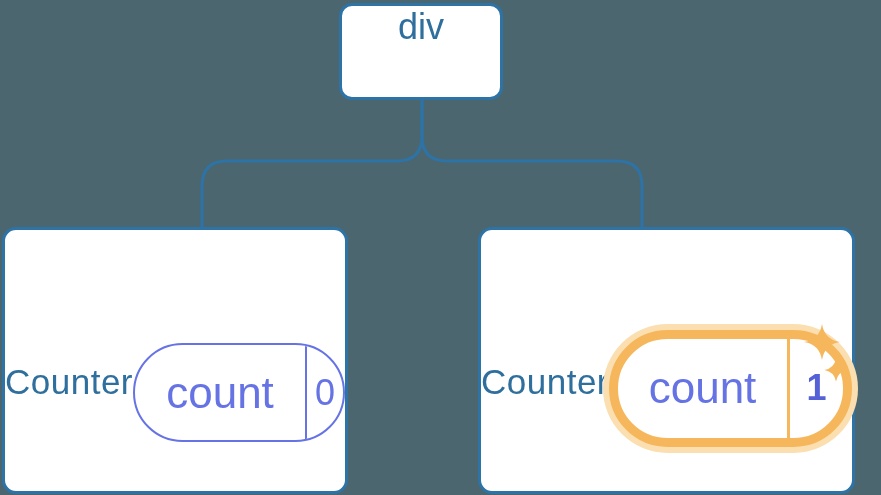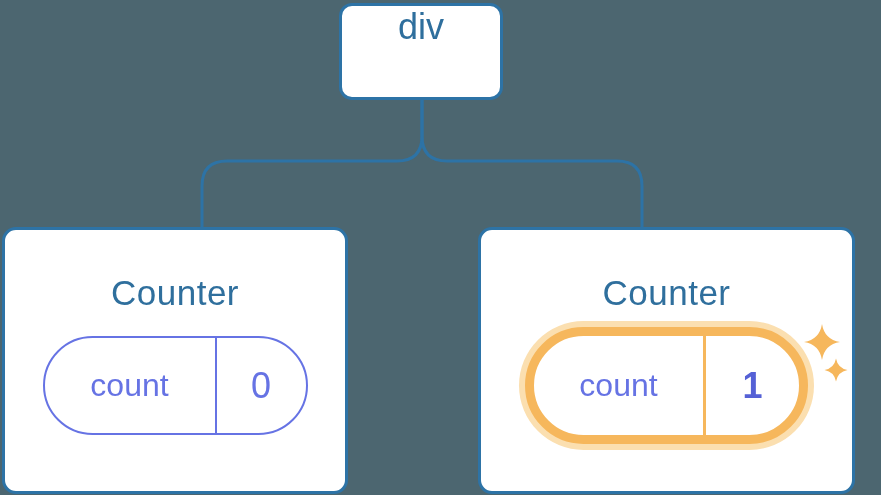--- a/index.html
+++ b/index.html
@@ -48,21 +48,21 @@
     pointer-events: none;
   }
   .card {
     position: absolute;
     top: 227px;
     height: 267px;
     background: var(--card-bg);
     border: 3px solid var(--node-border);
     border-radius: 14px;
     display: flex;
-    flex-direction: column;
+    flex-direction: row;
     align-items: center;
     padding-top: 42px;
   }
   .card-left  { left: 2px;   width: 346px; }
   .card-right { left: 478px; width: 377px; }
   .card-title {
     font-size: 35px;
     line-height: 1.2;
     color: var(--node-text);
     letter-spacing: 0.5px;
@@ -77,21 +77,21 @@
     align-items: stretch;
     overflow: hidden;
     background: var(--card-bg);
   }
   .pill .cell-key {
     width: 172px;
     border-right: 2px solid var(--state-purple);
     display: flex;
     align-items: center;
     justify-content: center;
-    font-size: 32px;
+    font-size: 44px;
     color: var(--state-purple);
   }
   .pill .cell-value {
     flex: 1;
     display: flex;
     align-items: center;
     justify-content: center;
     font-size: 36px;
     color: var(--state-purple);
   }

